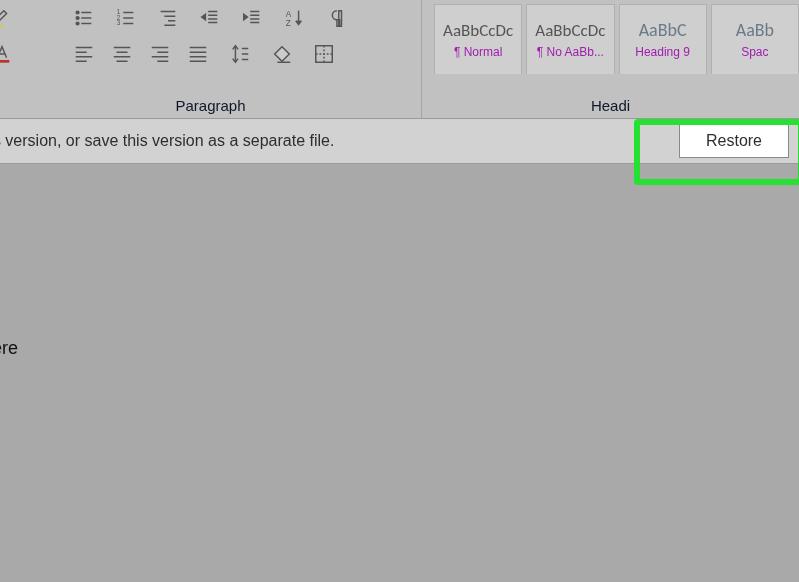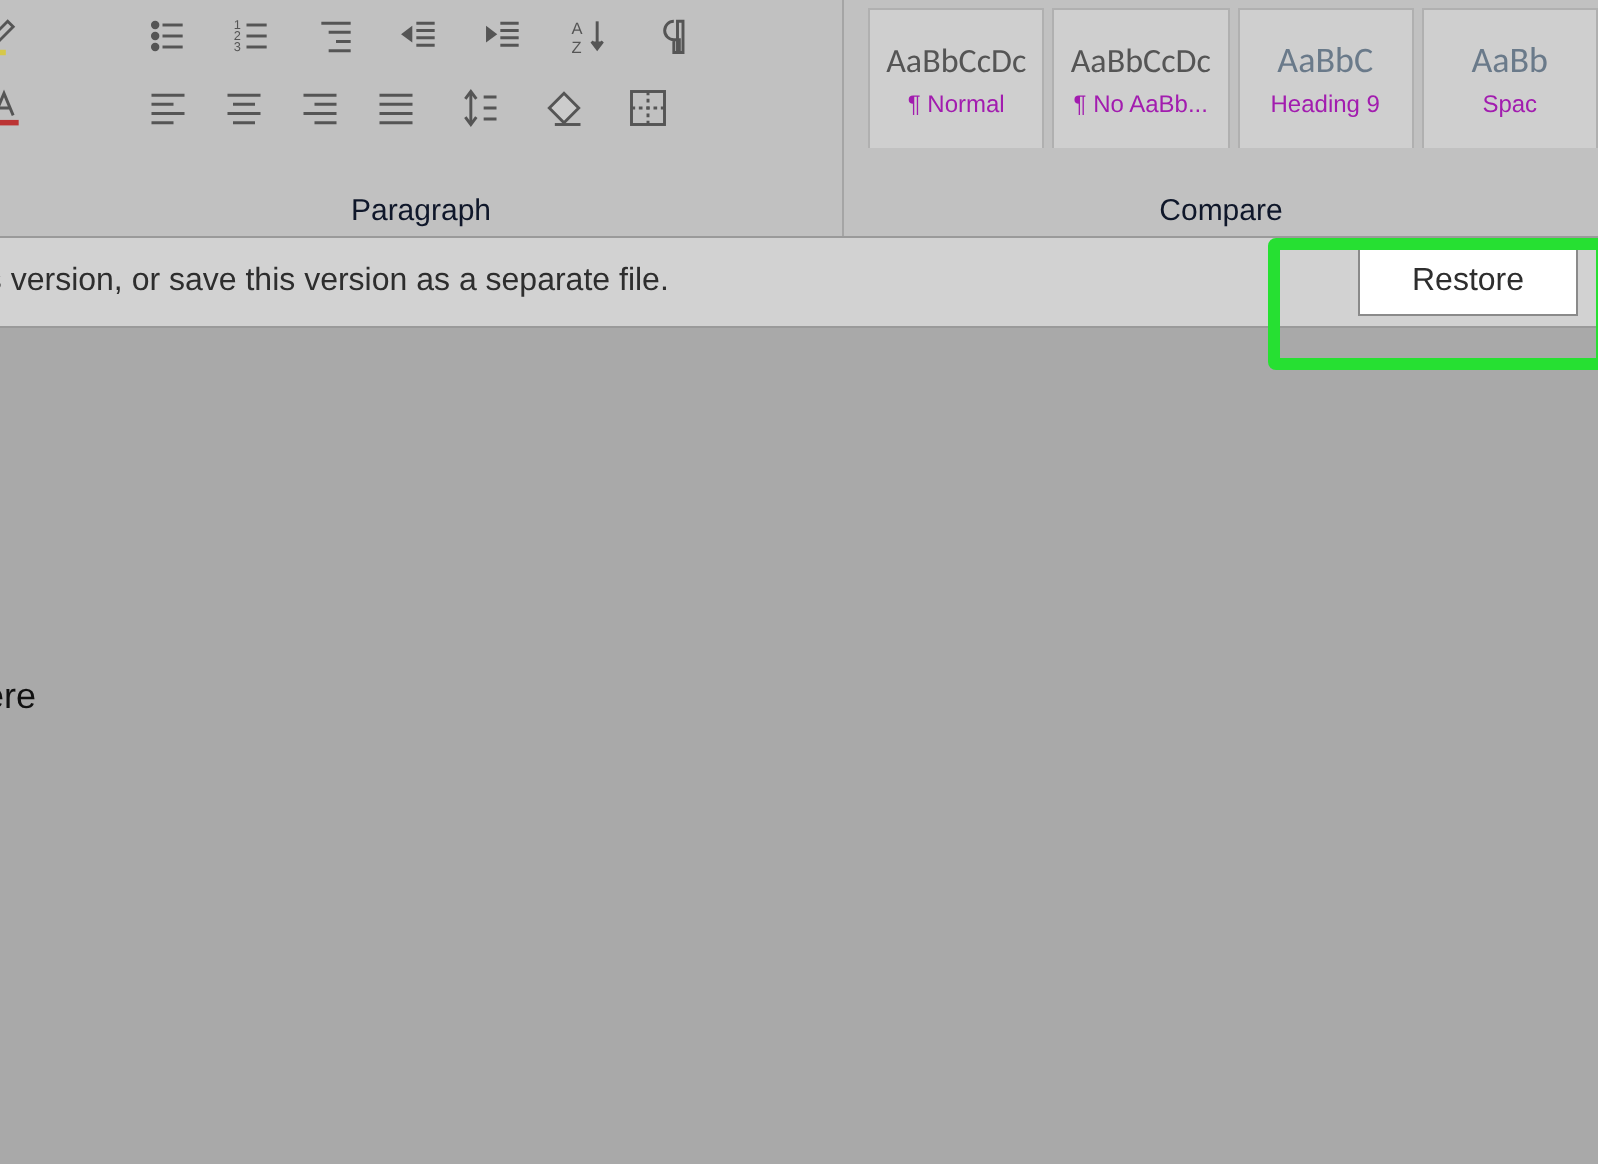--- a/index.html
+++ b/index.html
@@ -172,21 +172,21 @@
         </div>
         <div class="style-tile">
           <div class="style-sample big">AaBbC</div>
           <div class="style-name">Heading 9</div>
         </div>
         <div class="style-tile">
           <div class="style-sample big">AaBb</div>
           <div class="style-name">Spac</div>
         </div>
       </div>
-      <div class="group-label">Compare</div>
+      <div class="group-label">Headi</div>
     </div>
   </div>
 
   <div class="msgbar">
     <span class="msg-text">this version, or save this version as a separate file.</span>
     <div style="flex:1"></div>
     <div class="msg-btn restore">Restore</div>
     <div style="width:10px"></div>
   </div>
 

